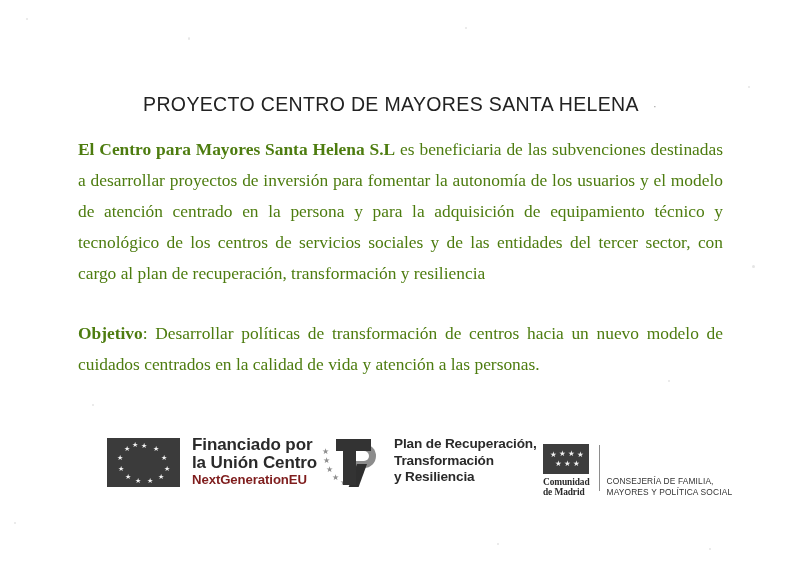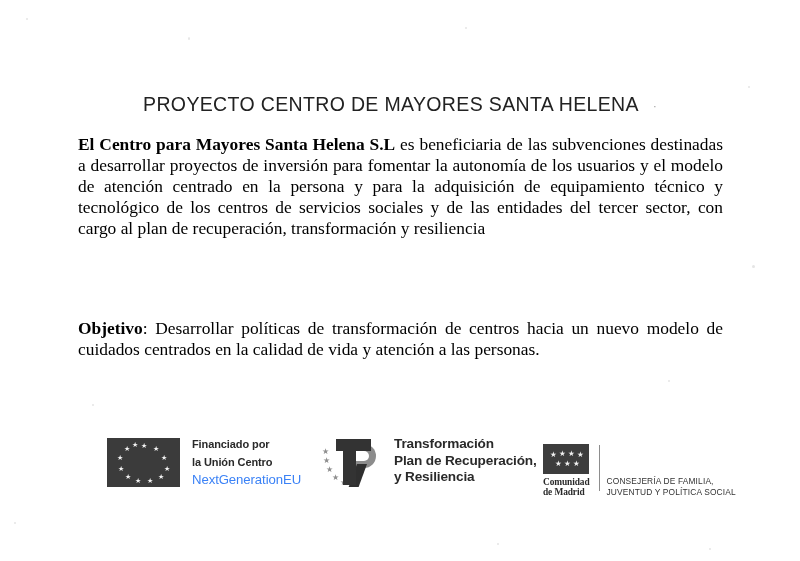--- a/index.html
+++ b/index.html
@@ -47,25 +47,25 @@
   }
 
   
   .body-block {
     position: absolute;
     left: 78px;
     width: 645px;
   }
   .para {
     font-size: 17.4px;
-    line-height: 21px;
+    line-height: 31px;
     text-align: justify;
     text-justify: inter-word;
     margin: 0;
-    color: #000000;
+    color: #4d7c0f;
   }
   .para-main { top: 134px; }
   .para-obj  { top: 318px; }
 
   .para .lead,
   .para .objective-label {
     font-weight: bold;
   }
   
   .para .last-line {
@@ -110,32 +110,32 @@
     font-family: "DejaVu Sans", sans-serif;
   }
   .eu-text {
     margin-left: 12px;
     font-family: "Liberation Sans", "DejaVu Sans", sans-serif;
     color: #2a2a2a;
   }
   .eu-text .l1,
   .eu-text .l2 {
     font-weight: bold;
-    font-size: 11px;
+    font-size: 17px;
     line-height: 17.5px;
     letter-spacing: -0.1px;
     white-space: nowrap;
   }
   .eu-text .l3 {
-    font-weight: 400;
+    font-weight: 700;
     font-size: 13.2px;
     line-height: 17px;
     letter-spacing: -0.1px;
     white-space: nowrap;
-    color: #3b82f6;
+    color: #7f1d1d;
   }
 
   
   .logo-prtr { left: 322px; top: 6px; }
 
   .prtr-mark {
     position: relative;
     width: 62px;
     height: 54px;
     flex: 0 0 auto;
@@ -315,22 +315,22 @@
         <span class="prtr-star" style="left:1px;  top:23px;">★</span>
         <span class="prtr-star" style="left:4px;  top:32px;">★</span>
         <span class="prtr-star" style="left:10px; top:40px;">★</span>
         <span class="prtr-star" style="left:18px; top:45px;">★</span>
         <span class="prtr-r-bowl"></span>
         <span class="prtr-r-leg"></span>
         <span class="prtr-t-bar"></span>
         <span class="prtr-t-stem"></span>
       </div>
       <div class="prtr-text">
+        <div>Plan de Recuperación,</div>
         <div>Transformación</div>
-        <div>Plan de Recuperación,</div>
         <div>y Resiliencia</div>
       </div>
     </div>
 
     <div class="logo-unit logo-cam">
       <div class="cam-left">
         <div class="cam-flag">
           <span class="cam-star" style="left:7px;  top:7px;">★</span>
           <span class="cam-star" style="left:16px; top:6px;">★</span>
           <span class="cam-star" style="left:25px; top:6px;">★</span>
@@ -340,18 +340,18 @@
           <span class="cam-star" style="left:30px; top:16px;">★</span>
         </div>
         <div class="cam-word">
           <div>Comunidad</div>
           <div>de Madrid</div>
         </div>
       </div>
       <div class="cam-divider"></div>
       <div class="cam-right">
         <div>CONSEJERÍA DE FAMILIA,</div>
-        <div>JUVENTUD Y POLÍTICA SOCIAL</div>
+        <div>MAYORES Y POLÍTICA SOCIAL</div>
       </div>
     </div>
 
   </div>
 </div>
 
 </body></html>

